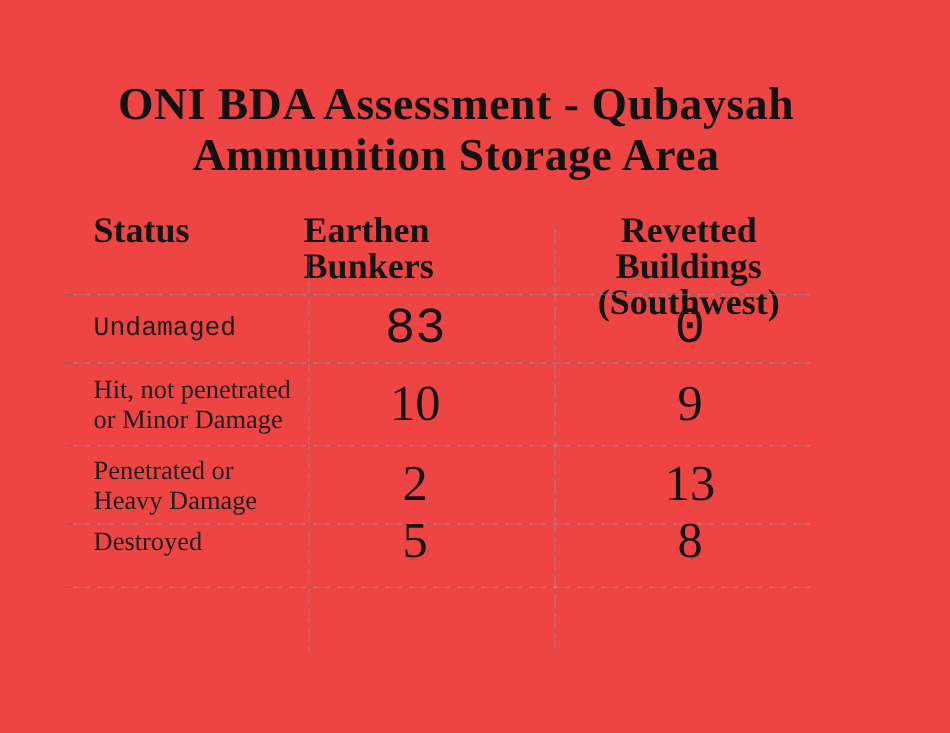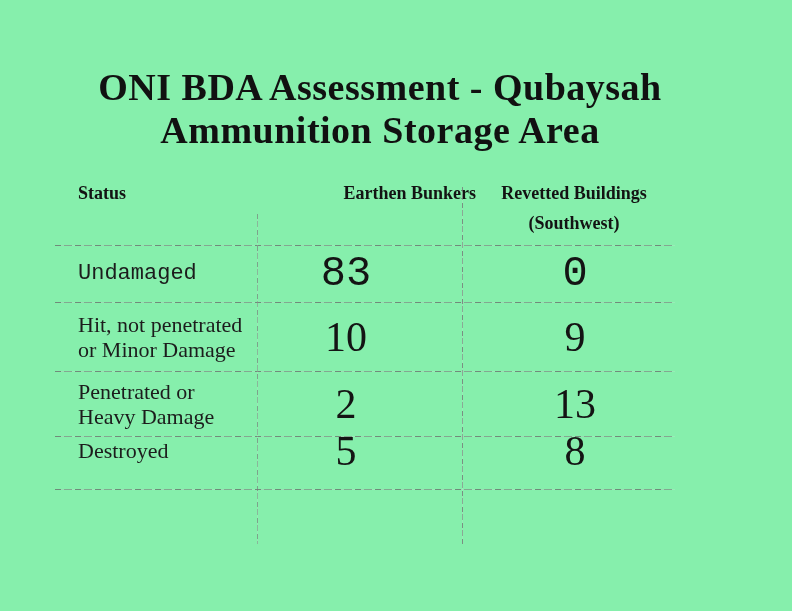--- a/index.html
+++ b/index.html
@@ -4,21 +4,21 @@
 <style>
   html, body {
     margin: 0;
     padding: 0;
     background: #ffffff;
   }
   .page {
     position: relative;
     width: 792px;
     height: 611px;
-    background: #86efac;
+    background: #ef4444;
     font-family: "Liberation Serif", "DejaVu Serif", serif;
     color: #161616;
     overflow: hidden;
   }
   
   .title {
     position: absolute;
     left: 50px;
     top: 66px;
     width: 660px;
@@ -27,26 +27,26 @@
     font-size: 38px;
     line-height: 43px;
     letter-spacing: 0.5px;
     color: #111111;
   }
   
   .col-header {
     position: absolute;
     top: 178px;
     font-weight: bold;
-    font-size: 18px;
+    font-size: 30px;
     line-height: 30px;
     color: #131313;
   }
   .col-header.status { left: 78px; width: 170px; text-align: left; }
-  .col-header.earthen { left: 268px; width: 208px; text-align: right; }
+  .col-header.earthen { left: 253px; width: 208px; text-align: left; }
   .col-header.revetted { left: 461px; width: 226px; text-align: center; white-space: pre-line; }
   
   .hline {
     position: absolute;
     left: 55px;
     width: 620px;
     height: 2px;
     background-image: repeating-linear-gradient(90deg,
       rgba(105,105,105,0.75) 0px, rgba(105,105,105,0.75) 6px,
       rgba(190,190,190,0.35) 6px, rgba(190,190,190,0.35) 9px,

